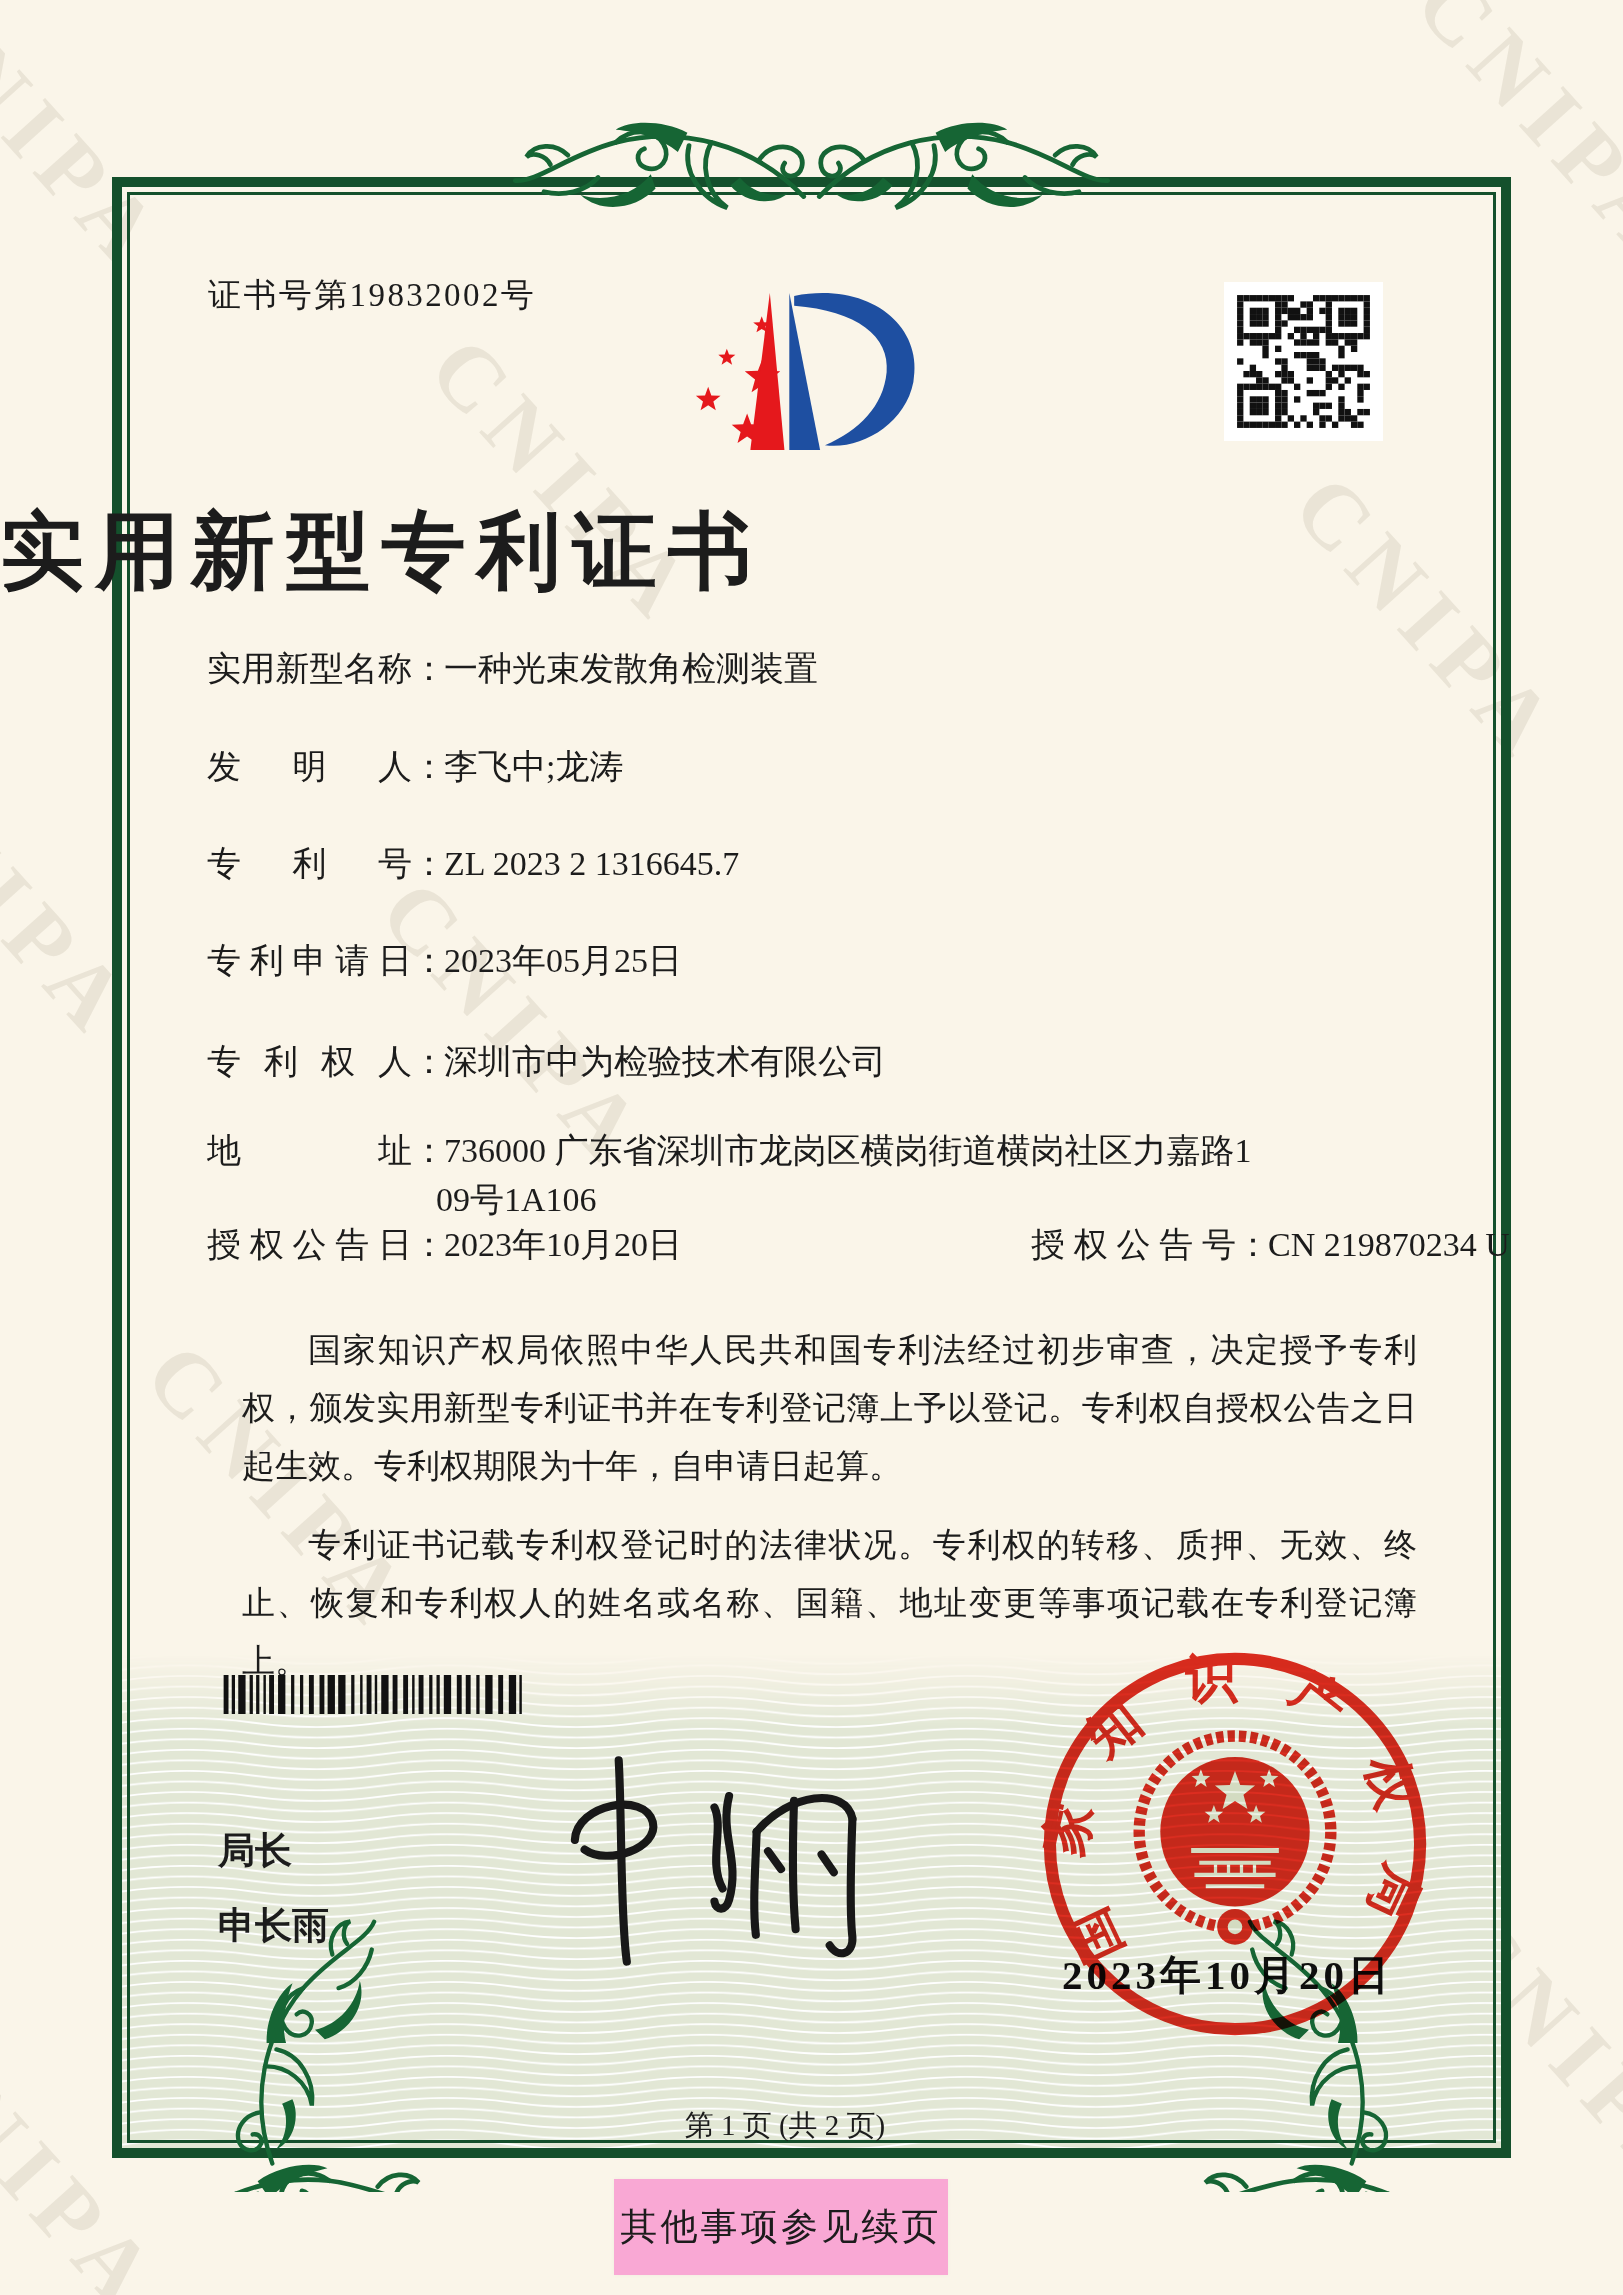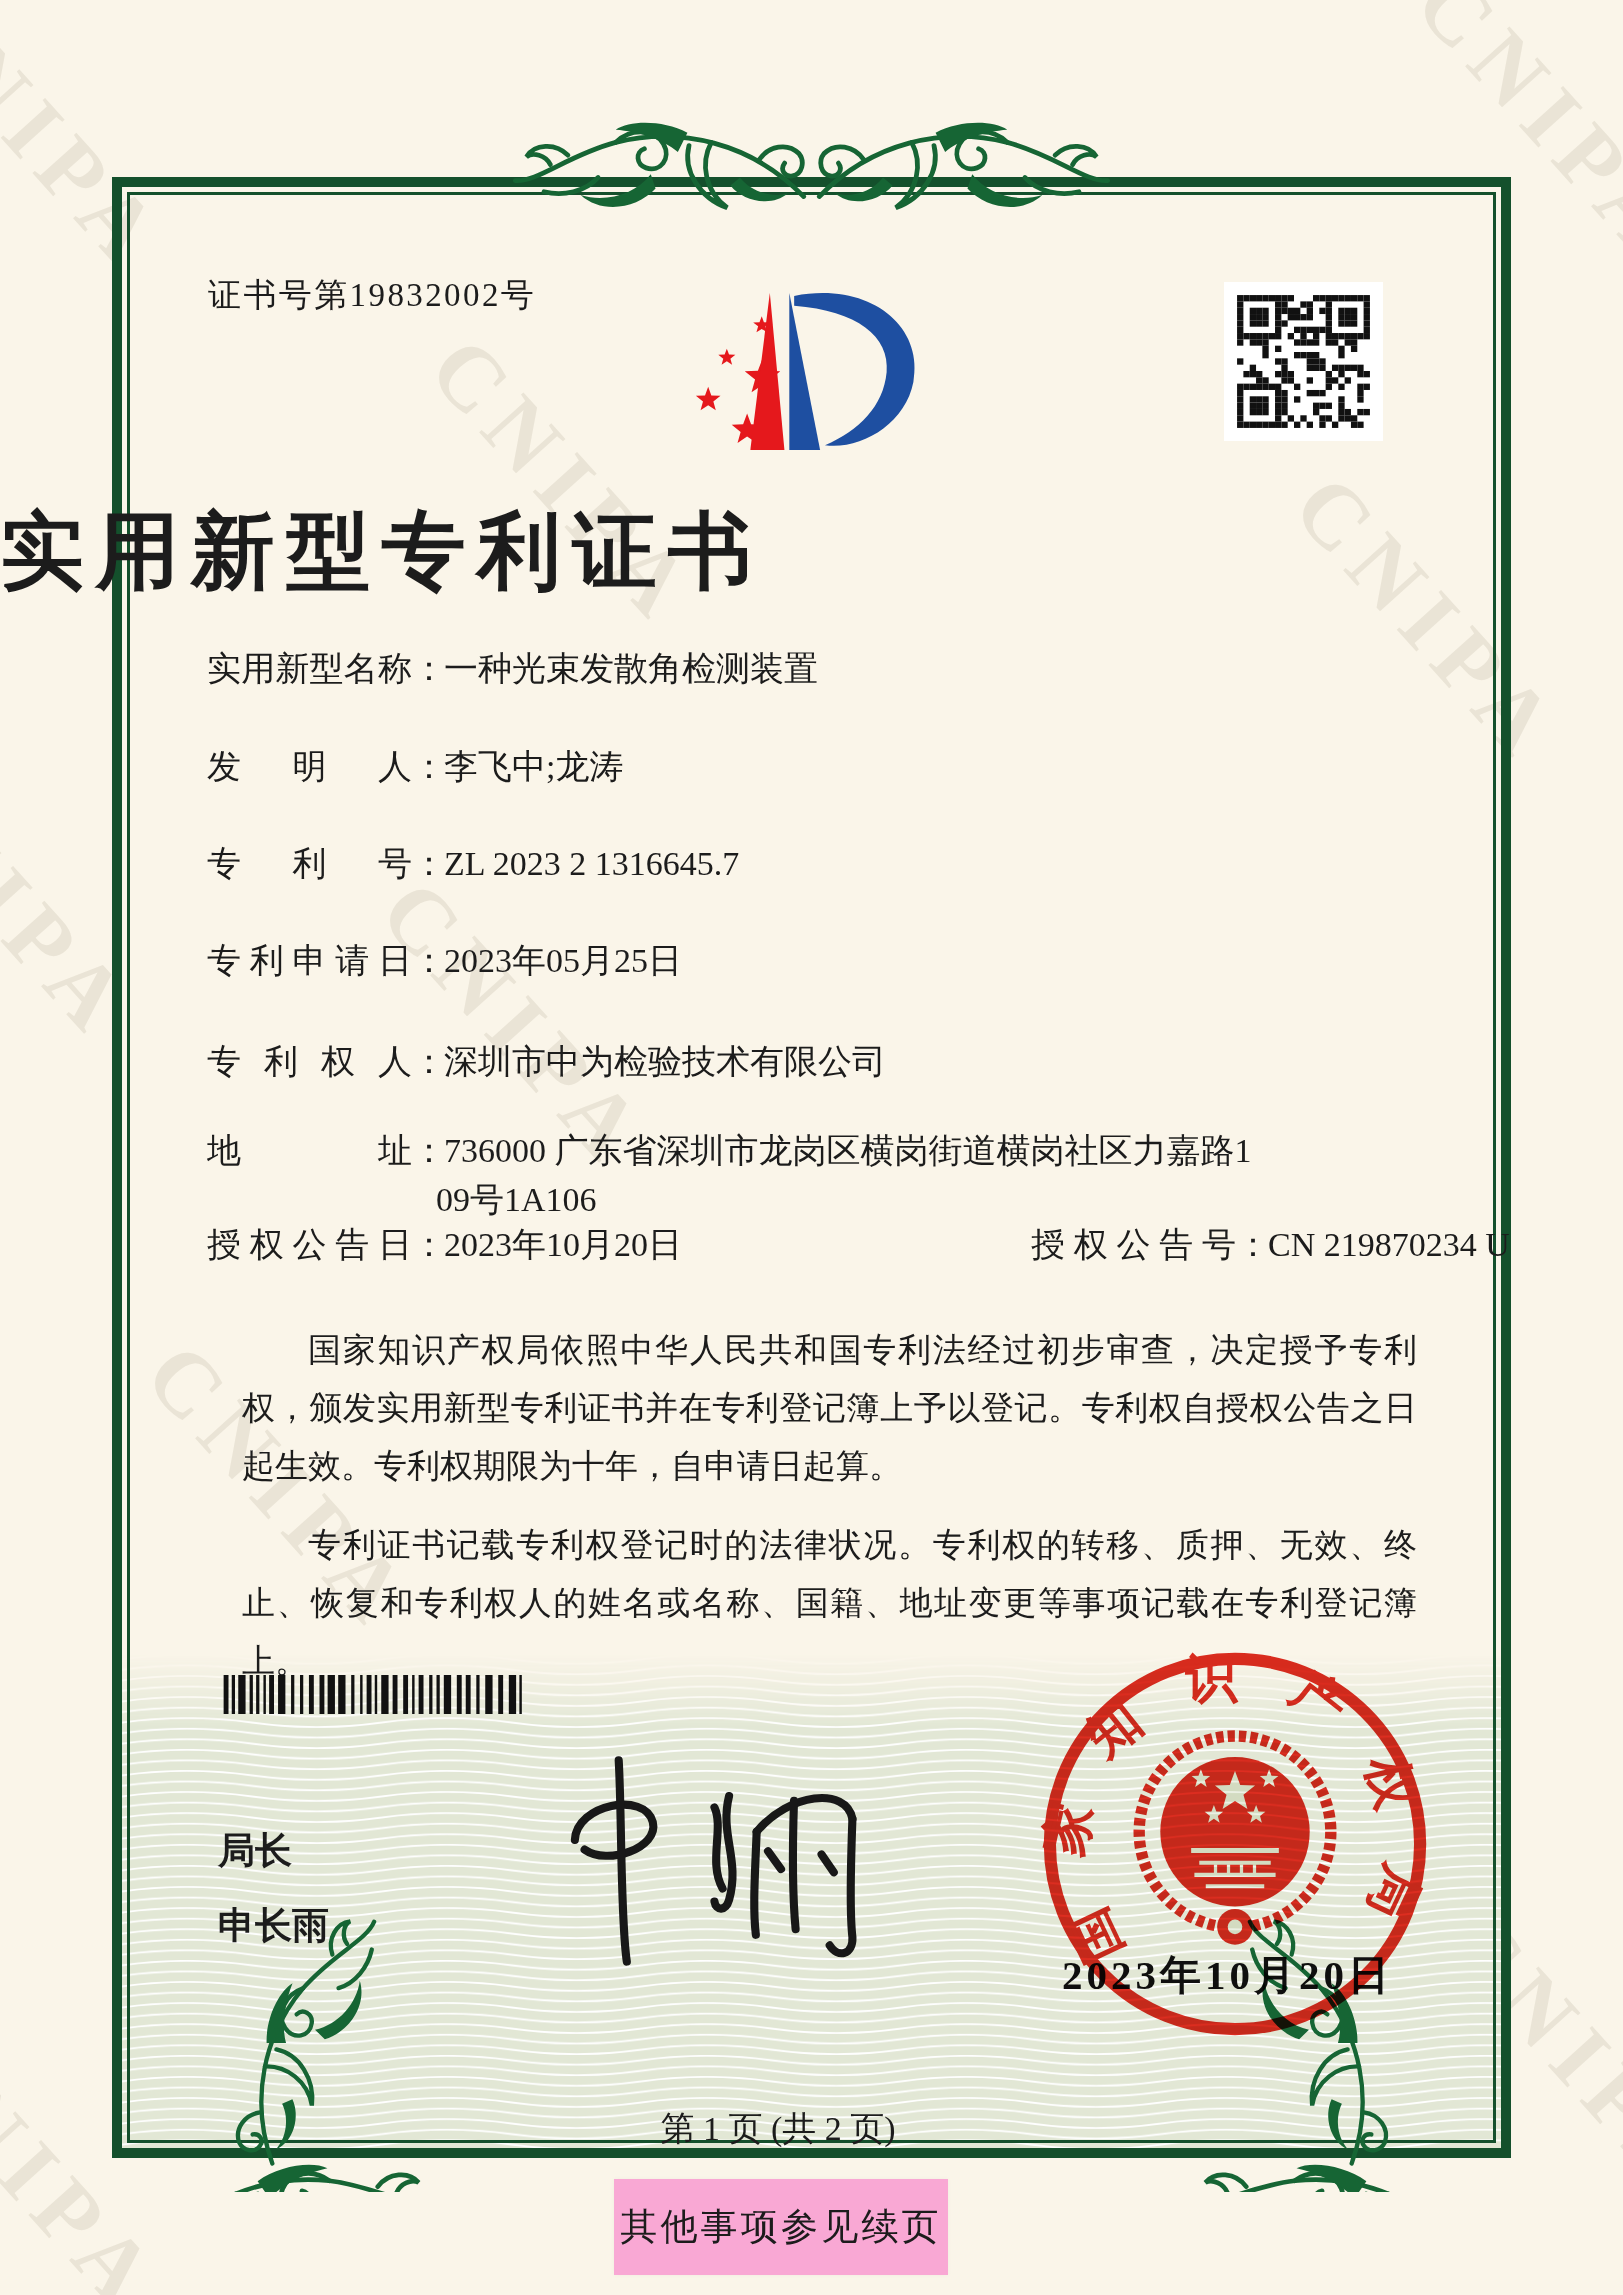--- a/index.html
+++ b/index.html
@@ -48,21 +48,21 @@
   .fvalue{display:inline-block;}
   .addr2{position:absolute;left:436px;top:1177px;font-size:34px;}
   .fl2{position:absolute;left:824px;top:0;}
   .body-text{
     position:absolute;left:242px;top:1321px;width:1175px;
     font-size:33px;line-height:58px;text-align:justify;
   }
   .body-text p{margin:0 0 21px 0;text-indent:2em;}
   .director{position:absolute;left:218px;top:1813px;font-family:"Liberation Sans","DejaVu Sans",sans-serif;
     font-size:37px;font-weight:600;line-height:75px;}
-  .footer-page{position:absolute;left:7px;top:2106px;width:1542px;text-align:center;font-size:34px;z-index:5;}
+  .footer-page{position:absolute;left:14px;top:2106px;width:1542px;text-align:center;font-size:29px;z-index:5;}
   .note-box{
     position:absolute;left:614px;top:2179px;width:334px;height:96px;background:#f9a8d4;z-index:5;
     display:flex;align-items:center;justify-content:center;
     box-shadow:0 0 4.9px rgba(0,0,0,0.04);
   }
   .note-box span{font-size:37px;letter-spacing:3.2px;}
   
   .seal{position:absolute;left:1032px;top:1641px;z-index:6;mix-blend-mode:multiply;opacity:0.95;}
   .seal-date{
     position:absolute;left:1041px;top:1948px;width:373px;text-align:center;z-index:7;

